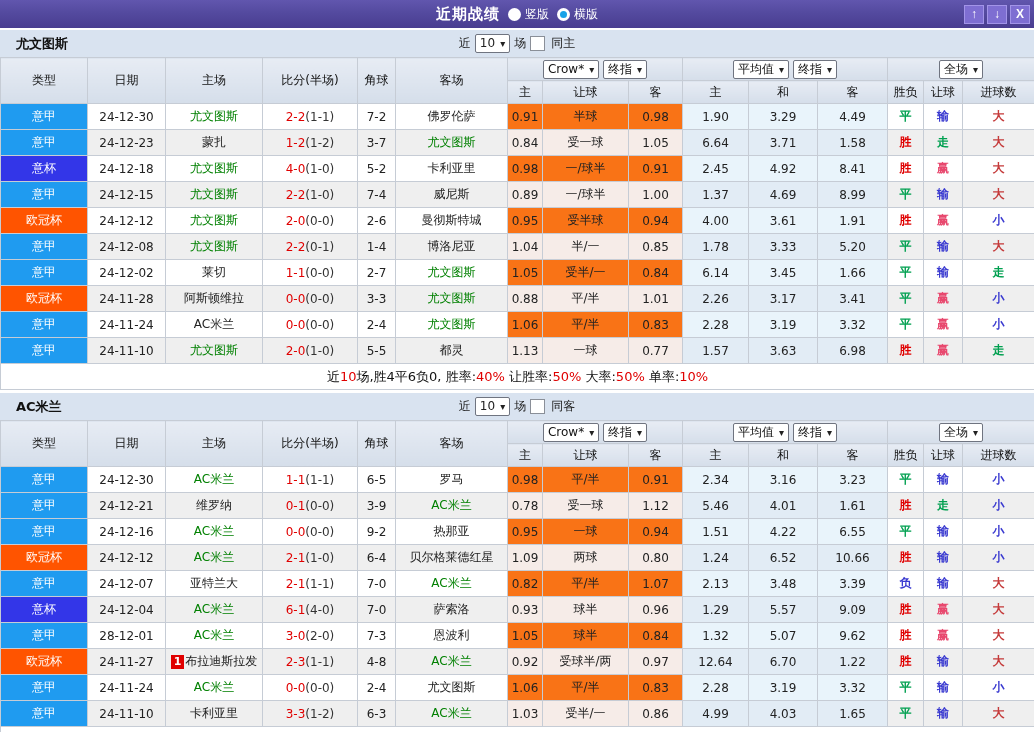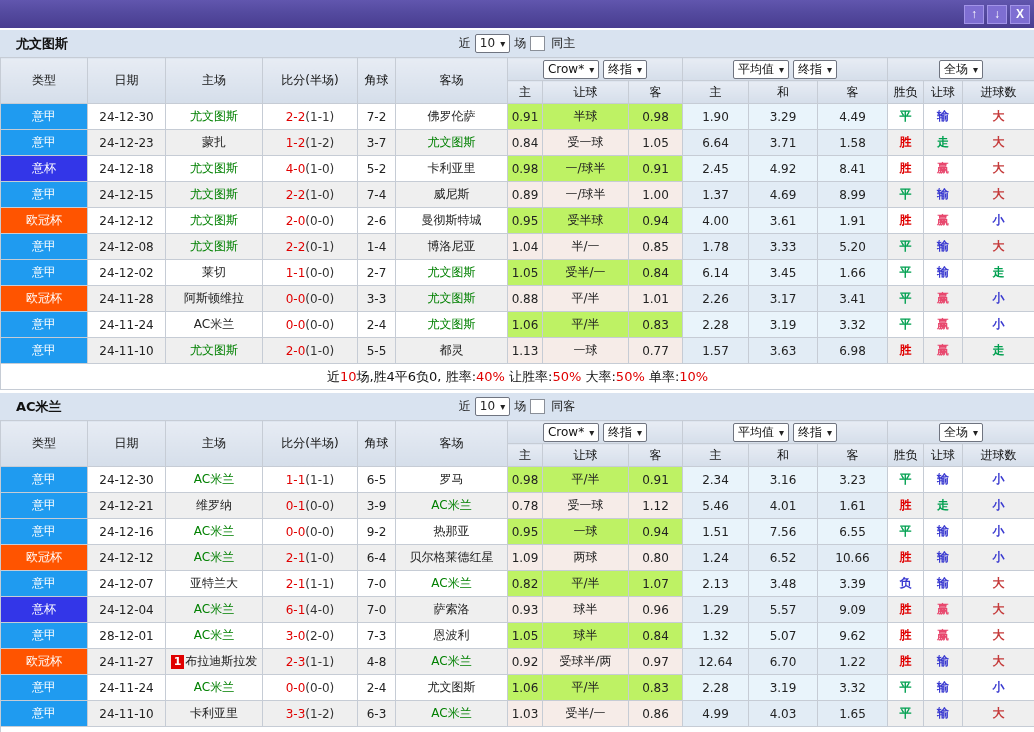--- a/index.html
+++ b/index.html
@@ -33,38 +33,49 @@
 
   
   table{border-collapse:collapse;table-layout:fixed;width:1034px;border:1px solid #a9b1bd;}
   th,td{border:1px solid #c6ccd5;text-align:center;overflow:hidden;white-space:nowrap;}
   th{background:linear-gradient(180deg,#e7ecf4,#d5deea);font-weight:normal;height:22px;font-size:12px;color:#111;padding:0;}
   .th-group{height:22px;}
   td{height:25px;padding:0 1px;}
   tr.odd td{background:#fff;}
   tr.even td{background:#efefef;}
   td.type{color:#fff;font-size:12px;}
-  tr.odd td.crow{background:#bef264;margin-top:28px;}
+  tr.odd td.crow{background:#f97316;margin-top:28px;}
   tr.even td.crow{background:#f6ece8;}
   tr.odd td.avg{background:#e9f4fb;}
   tr.even td.avg{background:#e2ecf5;}
   td.res{font-weight:bold;}
   .focus{color:#008000;}
   .score-main{color:#e00000;}
   .score-half{color:#333;}
   .card{display:inline-block;background:#e00000;color:#fff;font-size:11px;line-height:14px;
     padding:0 3px;margin-right:1px;font-weight:bold;}
   td.summary{height:25px;background:#fff;font-size:13px;color:#111;}
   .red{color:#e00000;}
   .section2{margin-top:3px;}
 </style>
 </head>
 <body>
 
 <div class="titlebar">
+  <div class="tb-center">
+    <span class="tb-title">近期战绩</span>
+    <span class="tb-radio-wrap">
+      <span class="tb-radio"></span>
+      <span>竖版</span>
+    </span>
+    <span class="tb-radio-wrap">
+      <span class="tb-radio checked"></span>
+      <span>横版</span>
+    </span>
+  </div>
   <div class="tb-buttons">
     <button class="wbtn">↑</button>
     <button class="wbtn">↓</button>
     <button class="wbtn">X</button>
   </div>
 </div>
 
 <div class="section">
   <div class="filterbar">
     <span class="team-name">尤文图斯</span>
@@ -444,21 +455,21 @@
           <td class="type" style="background: rgb(31, 155, 240);">意甲</td>
           <td>24-12-16</td>
           <td><span class="focus">AC米兰</span></td>
           <td><span class="score-main">0-0</span><span class="score-half">(0-0)</span></td>
           <td>9-2</td>
           <td><span>热那亚</span></td>
           <td class="crow">0.95</td>
           <td class="crow">一球</td>
           <td class="crow">0.94</td>
           <td class="avg">1.51</td>
-          <td class="avg">7.56</td>
+          <td class="avg">4.22</td>
           <td class="avg">6.55</td>
           <td class="res" style="color: rgb(0, 160, 80);">平</td>
           <td class="res" style="color: rgb(58, 58, 208);">输</td>
           <td class="res" style="color: rgb(58, 58, 208);">小</td>
         </tr>
         <tr class="even">
           <td class="type" style="background: rgb(255, 84, 0);">欧冠杯</td>
           <td>24-12-12</td>
           <td><span class="focus">AC米兰</span></td>
           <td><span class="score-main">2-1</span><span class="score-half">(1-0)</span></td>

